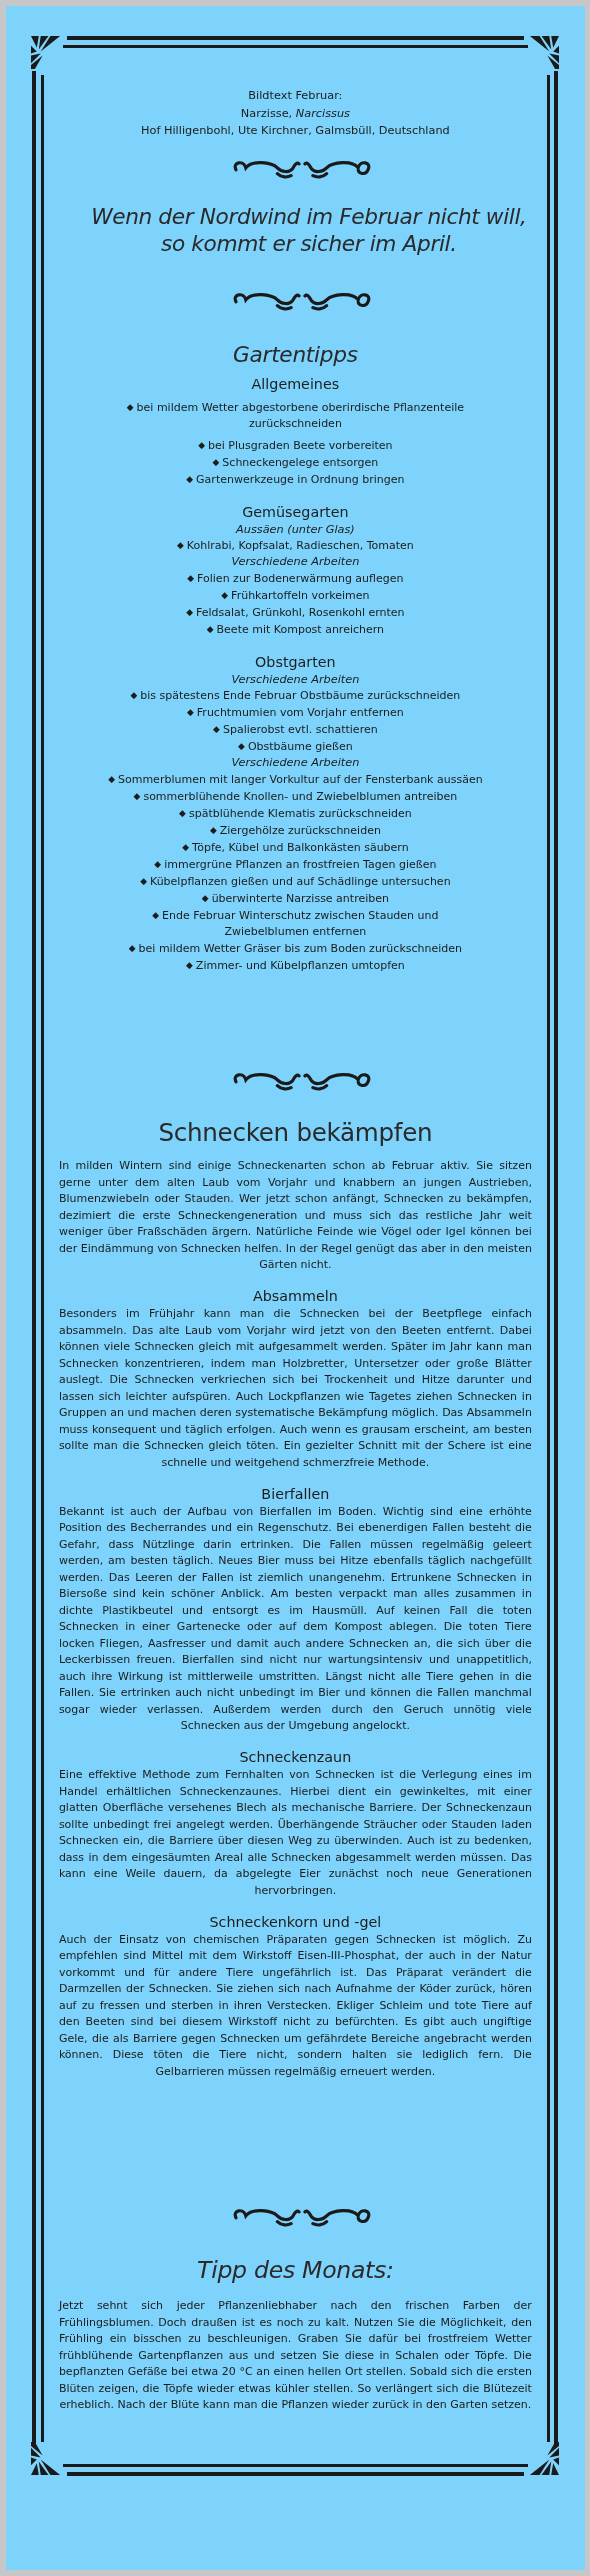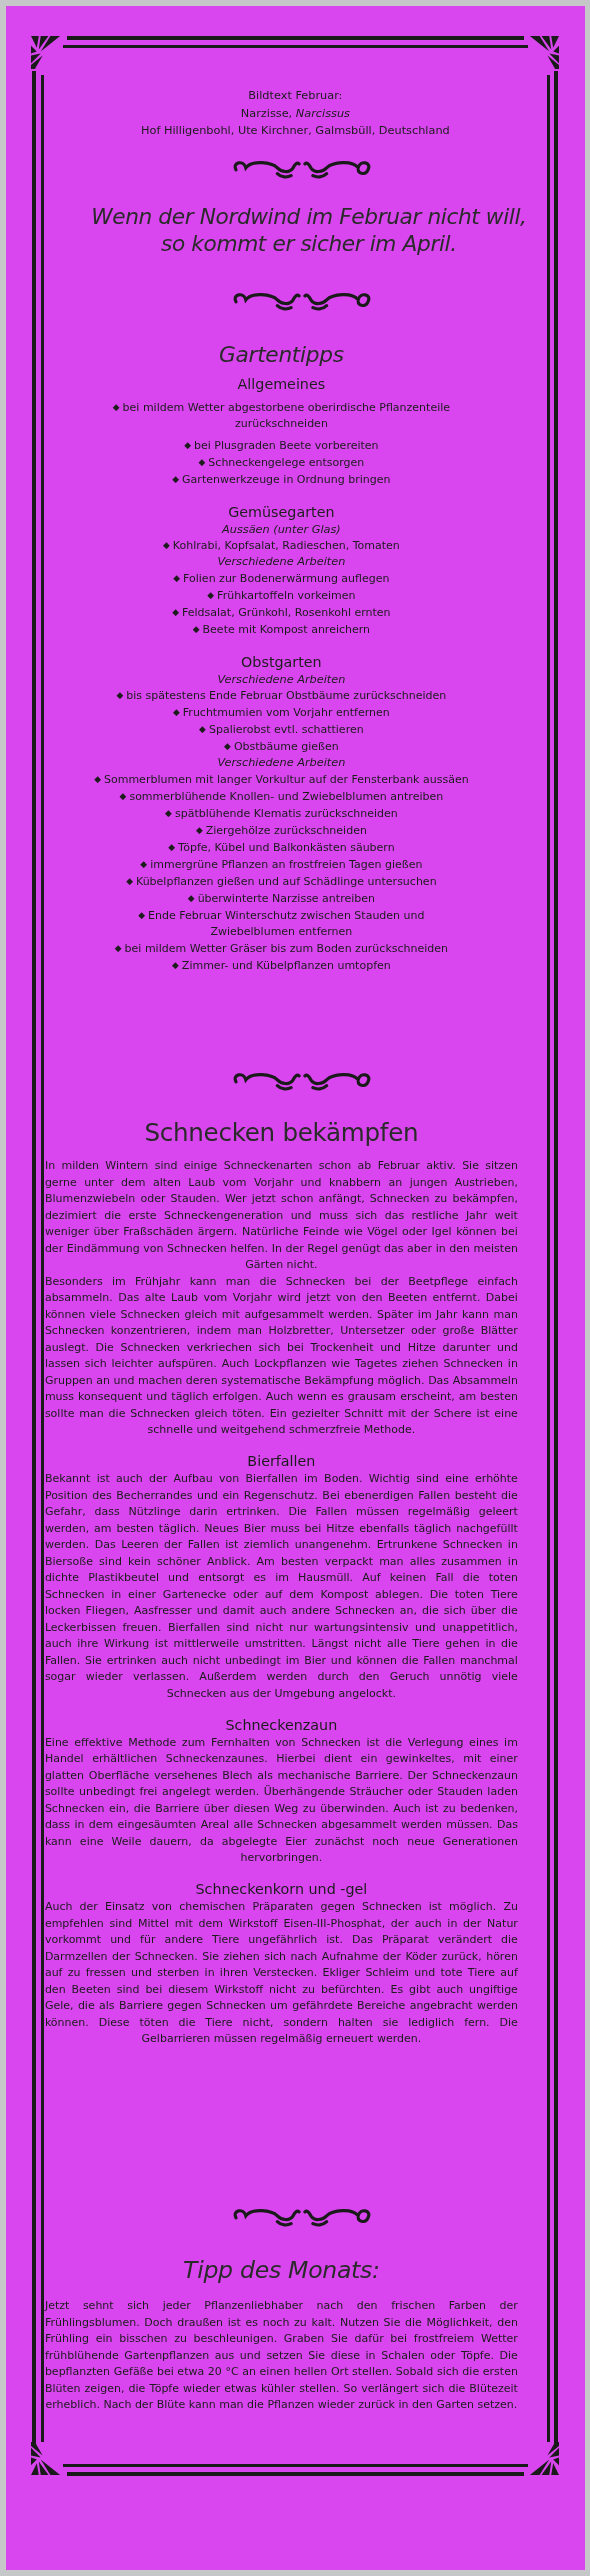--- a/index.html
+++ b/index.html
@@ -6,40 +6,40 @@
   body {
     width: 591px; height: 2576px;
     background: #c6c7c9;
     font-family: "DejaVu Sans", sans-serif;
     color: #1c1c1c;
     position: relative;
     overflow: hidden;
   }
   .page {
     position: absolute; left: 5.9px; top: 5.9px; width: 579px; height: 2564px;
-    background: #d946ef;
+    background: #7dd3fc;
   }
   
   .frame-h { position: absolute; left: 61px; right: 61px; height: 3.9px; background: #1a1a1a; }
   .frame-v { position: absolute; top: 69px; bottom: 0; width: 3.9px; background: #1a1a1a; }
   .corner { position: absolute; width: 33px; height: 33px; }
   .caption { position: absolute; top: 81px; left: 53px; width: 473px; text-align:center; font-size: 11.3px; line-height: 17.7px; }
   .caption .it { font-style: italic; }
   .ornament { position: absolute; left: 222px; width: 148px; height: 27.6px; }
   .quote {
     position: absolute; top: 197px; left: 39px; width: 512px; text-align: center;
     font-style: italic; font-size: 21.7px; line-height: 27.6px; color: #2a2a2a; letter-spacing: -0.4px; padding-left: 8px;
   }
   .h-italic { font-style: italic; font-size: 21.7px; color: #2a2a2a; letter-spacing: -0.3px; }
   .h-big { font-size: 24.6px; color: #2a2a2a; letter-spacing: -0.3px; }
   .subhead { font-size: 14.3px; color: #1e1e1e; line-height: 17.7px; }
   .subsub { font-style: italic; font-size: 11.3px; line-height: 15.8px; }
   .tip { font-size: 11px; line-height: 16px; }
   .tip .bul { display: inline-block; font-size: 8.9px; margin-right: 3px; vertical-align: 1px; }
-  .block { position: absolute; left: 39px; width: 473px; text-align: center; }
+  .block { position: absolute; left: 53px; width: 473px; text-align: center; }
   .para { font-size: 11px; line-height: 16.5px; text-align: justify; text-align-last: center; margin: 0; }
   .sec-title { font-size: 14.3px; line-height: 18.7px; margin: 0; }
 </style>
 </head>
 <body>
 
 <div class="page">
 
   <div>
     <div class="frame-h" style="top:30.5px;"></div>
@@ -124,20 +124,21 @@
   </div>
 
   <svg class="ornament" style="top:1062px;" viewBox="0 0 150 28">
     <path d="M8 14 C4 6, 16 4, 18 12 C24 4, 44 6, 50 12 C54 16, 62 18, 66 12 C68 8, 70 6, 72 8 M64 20 C60 22, 54 22, 50 18 M78 8 C80 6, 82 8, 84 12 C88 18, 96 16, 100 12 C106 6, 126 4, 132 12 C134 4, 146 6, 142 14 C140 20, 132 18, 132 14 M86 20 C90 22, 96 22, 100 18" fill="none" stroke="#1a1a1a" stroke-width="3.2" stroke-linecap="round"></path>
   </svg>
 
   <div class="block" style="top:1111px;">
     <div class="h-big" style="line-height:31.5px; margin-bottom:9.8px;">Schnecken bekämpfen</div>
     <p class="para">In milden Wintern sind einige Schneckenarten schon ab Februar aktiv. Sie sitzen gerne unter dem alten Laub vom Vorjahr und knabbern an jungen Austrieben, Blumenzwiebeln oder Stauden. Wer jetzt schon anfängt, Schnecken zu bekämpfen, dezimiert die erste Schneckengeneration und muss sich das restliche Jahr weit weniger über Fraßschäden ärgern. Natürliche Feinde wie Vögel oder Igel können bei der Eindämmung von Schnecken helfen. In der Regel genügt das aber in den meisten Gärten nicht.</p>
 
+    <p class="sec-title" style="margin-top:13.8px;">Absammeln</p>
     <p class="para">Besonders im Frühjahr kann man die Schnecken bei der Beetpflege einfach absammeln. Das alte Laub vom Vorjahr wird jetzt von den Beeten entfernt. Dabei können viele Schnecken gleich mit aufgesammelt werden. Später im Jahr kann man Schnecken konzentrieren, indem man Holzbretter, Untersetzer oder große Blätter auslegt. Die Schnecken verkriechen sich bei Trockenheit und Hitze darunter und lassen sich leichter aufspüren. Auch Lockpflanzen wie Tagetes ziehen Schnecken in Gruppen an und machen deren systematische Bekämpfung möglich. Das Absammeln muss konsequent und täglich erfolgen. Auch wenn es grausam erscheint, am besten sollte man die Schnecken gleich töten. Ein gezielter Schnitt mit der Schere ist eine schnelle und weitgehend schmerzfreie Methode.</p>
 
     <p class="sec-title" style="margin-top:13.8px;">Bierfallen</p>
     <p class="para">Bekannt ist auch der Aufbau von Bierfallen im Boden. Wichtig sind eine erhöhte Position des Becherrandes und ein Regenschutz. Bei ebenerdigen Fallen besteht die Gefahr, dass Nützlinge darin ertrinken. Die Fallen müssen regelmäßig geleert werden, am besten täglich. Neues Bier muss bei Hitze ebenfalls täglich nachgefüllt werden. Das Leeren der Fallen ist ziemlich unangenehm. Ertrunkene Schnecken in Biersoße sind kein schöner Anblick. Am besten verpackt man alles zusammen in dichte Plastikbeutel und entsorgt es im Hausmüll. Auf keinen Fall die toten Schnecken in einer Gartenecke oder auf dem Kompost ablegen. Die toten Tiere locken Fliegen, Aasfresser und damit auch andere Schnecken an, die sich über die Leckerbissen freuen. Bierfallen sind nicht nur wartungsintensiv und unappetitlich, auch ihre Wirkung ist mittlerweile umstritten. Längst nicht alle Tiere gehen in die Fallen. Sie ertrinken auch nicht unbedingt im Bier und können die Fallen manchmal sogar wieder verlassen. Außerdem werden durch den Geruch unnötig viele Schnecken aus der Umgebung angelockt.</p>
 
     <p class="sec-title" style="margin-top:13.8px;">Schneckenzaun</p>
     <p class="para">Eine effektive Methode zum Fernhalten von Schnecken ist die Verlegung eines im Handel erhältlichen Schneckenzaunes. Hierbei dient ein gewinkeltes, mit einer glatten Oberfläche versehenes Blech als mechanische Barriere. Der Schneckenzaun sollte unbedingt frei angelegt werden. Überhängende Sträucher oder Stauden laden Schnecken ein, die Barriere über diesen Weg zu überwinden. Auch ist zu bedenken, dass in dem eingesäumten Areal alle Schnecken abgesammelt werden müssen. Das kann eine Weile dauern, da abgelegte Eier zunächst noch neue Generationen hervorbringen.</p>
 
     <p class="sec-title" style="margin-top:13.8px;">Schneckenkorn und -gel</p>
     <p class="para">Auch der Einsatz von chemischen Präparaten gegen Schnecken ist möglich. Zu empfehlen sind Mittel mit dem Wirkstoff Eisen-III-Phosphat, der auch in der Natur vorkommt und für andere Tiere ungefährlich ist. Das Präparat verändert die Darmzellen der Schnecken. Sie ziehen sich nach Aufnahme der Köder zurück, hören auf zu fressen und sterben in ihren Verstecken. Ekliger Schleim und tote Tiere auf den Beeten sind bei diesem Wirkstoff nicht zu befürchten. Es gibt auch ungiftige Gele, die als Barriere gegen Schnecken um gefährdete Bereiche angebracht werden können. Diese töten die Tiere nicht, sondern halten sie lediglich fern. Die Gelbarrieren müssen regelmäßig erneuert werden.</p>

